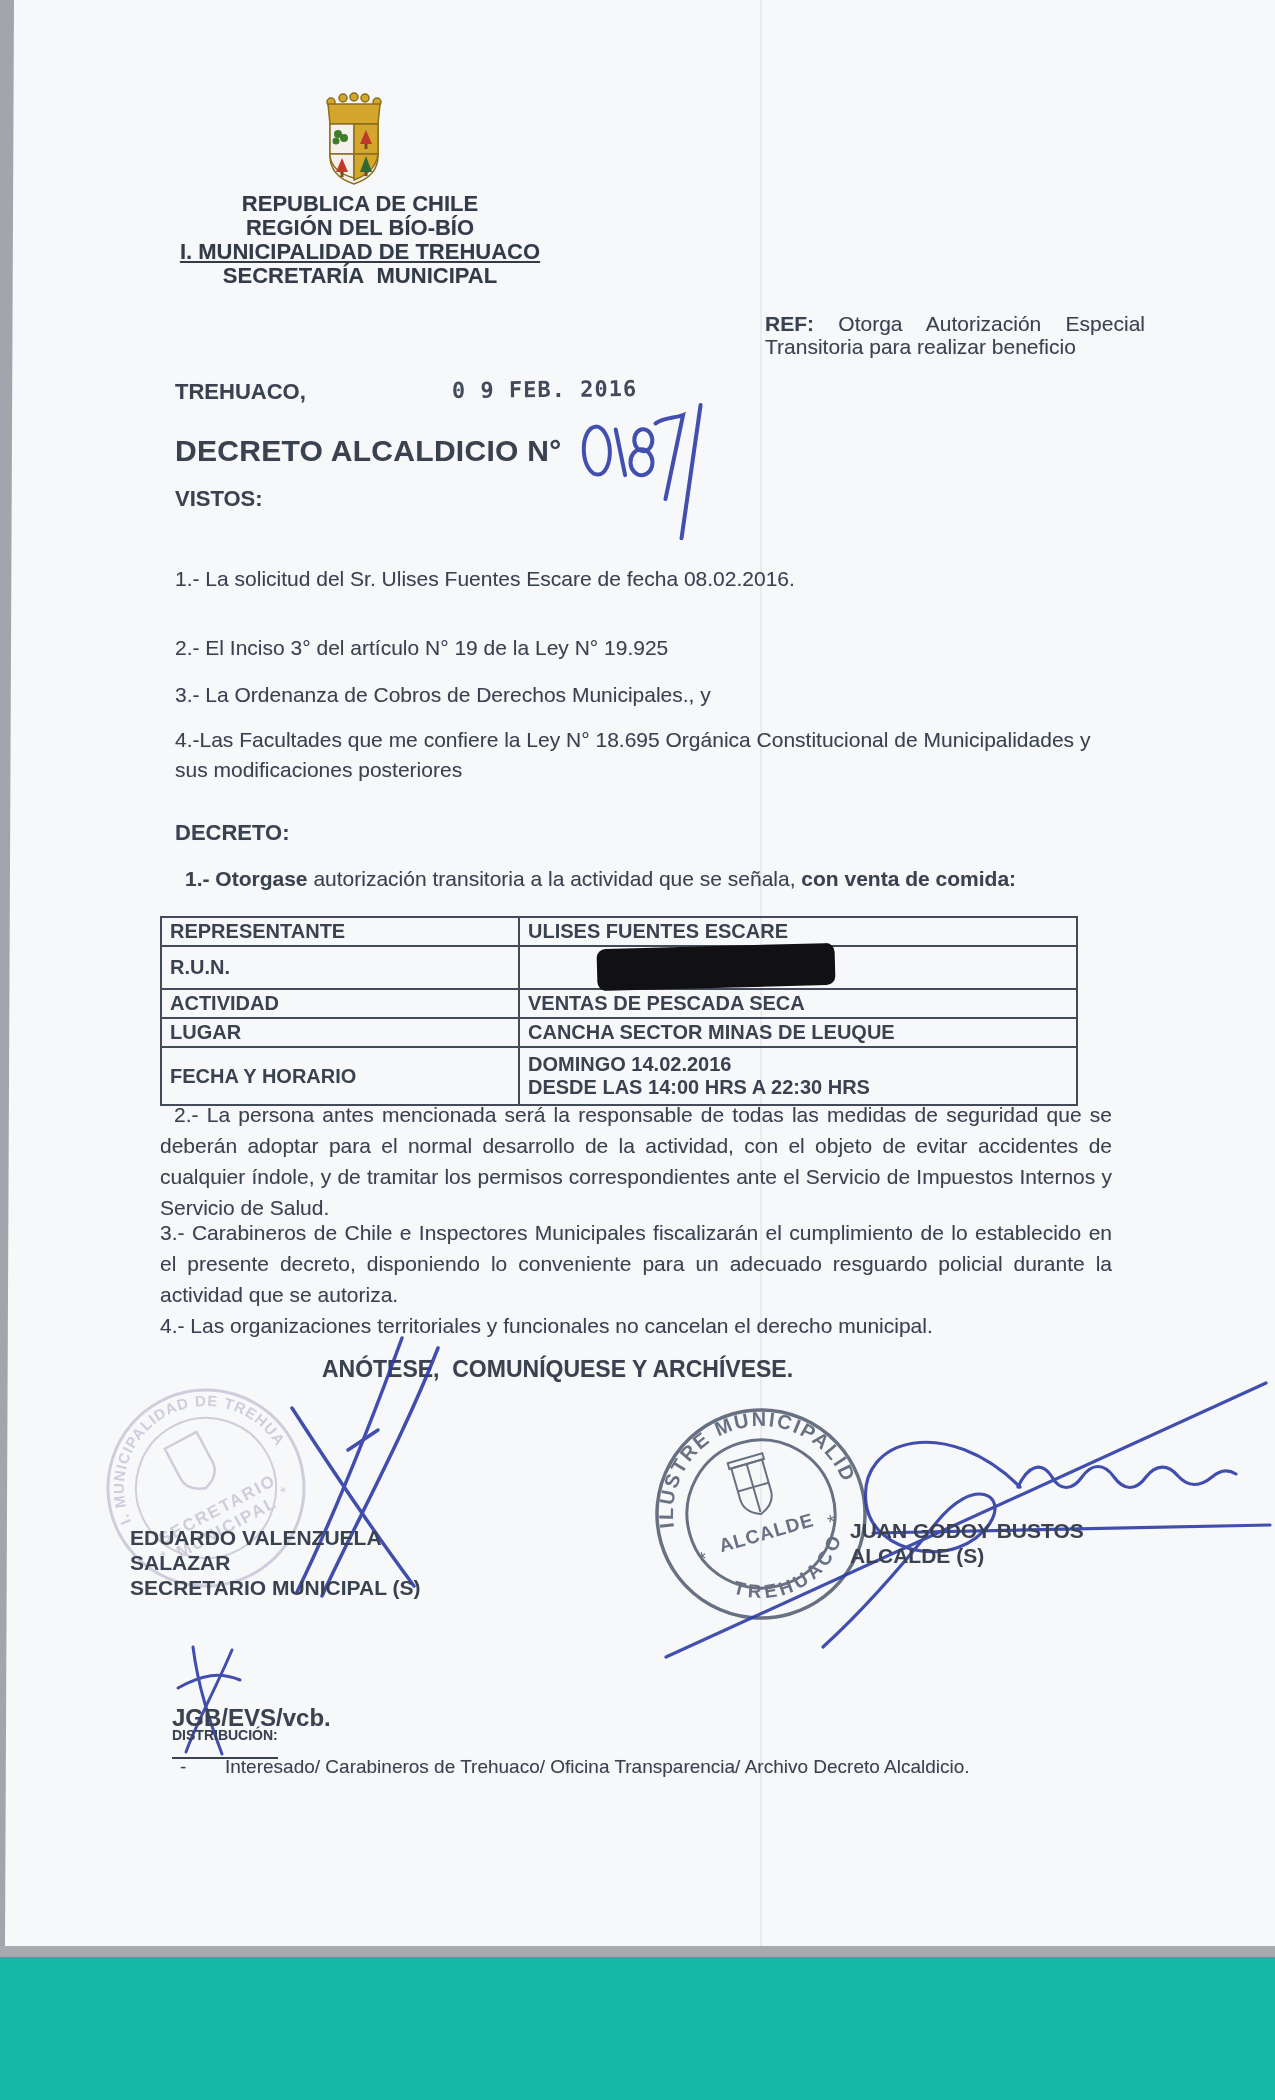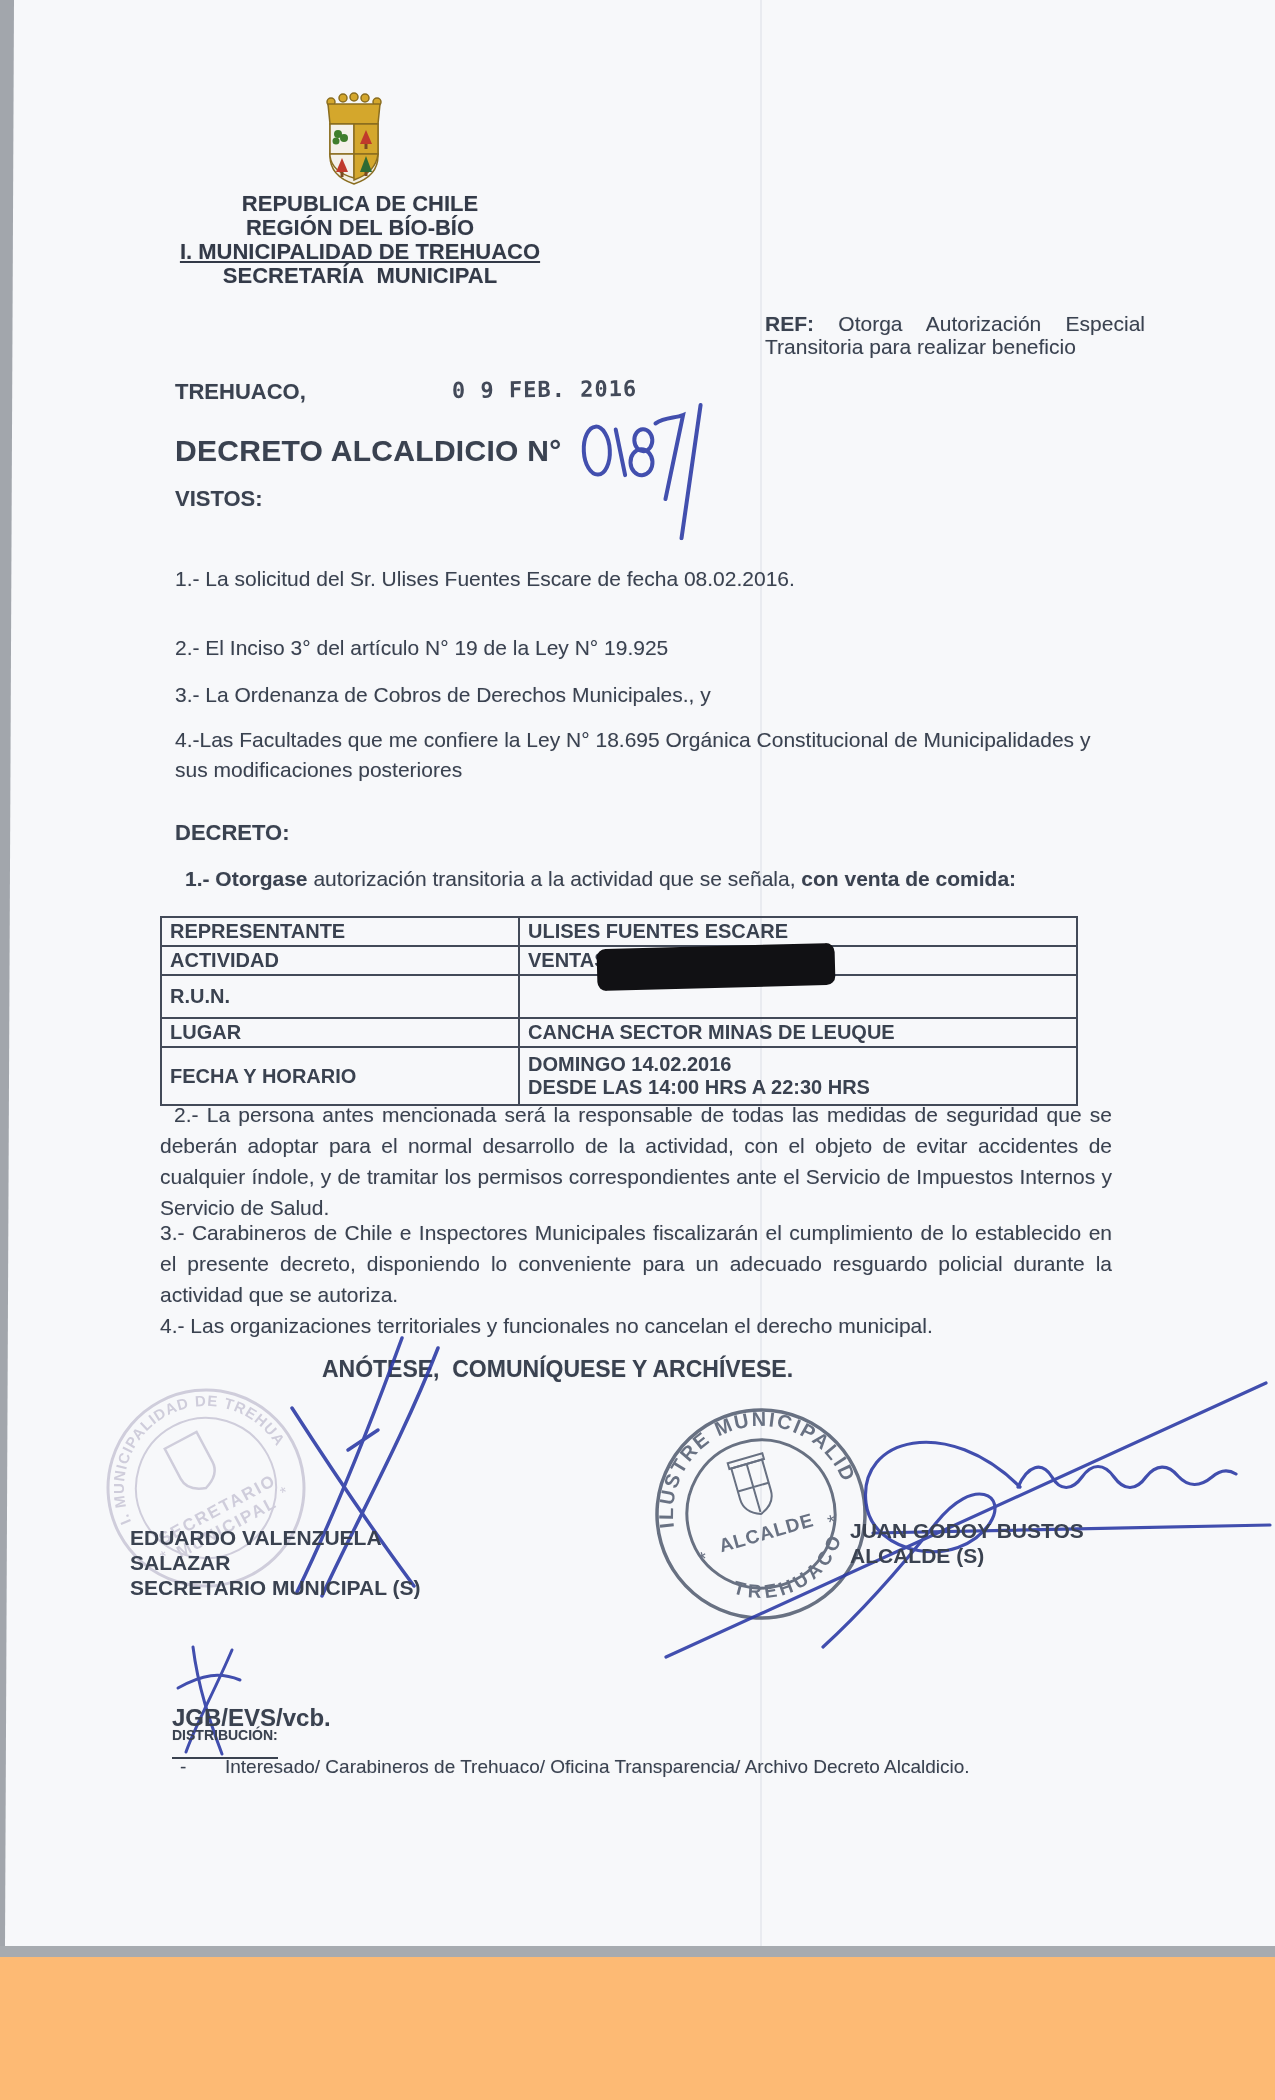--- a/index.html
+++ b/index.html
@@ -1,17 +1,17 @@
 <!DOCTYPE html>
 <html><head>
 <meta charset="utf-8">
 <style>
   html,body{margin:0;padding:0;background:#ffffff;}
   body{font-family:"Liberation Sans","DejaVu Sans",sans-serif;}
-  .page{position:relative;width:1275px;height:2100px;background:#fdba74;overflow:hidden;}
+  .page{position:relative;width:1275px;height:2100px;background:#14b8a6;overflow:hidden;}
   .paper{position:absolute;left:0;top:0;width:1275px;height:1948px;background:#f7f8fa;}
   .edge-left{position:absolute;left:0;top:0;width:14px;height:1948px;background:#a2a6ac;
              clip-path:polygon(0 0,14px 0,5px 100%,0 100%);}
   .edge-bottom{position:absolute;left:0;top:1946px;width:1275px;height:11px;background:#a7abb0;}
   .fold-line{position:absolute;left:760px;top:0;width:2px;height:1946px;background:rgba(160,168,190,0.16);}
   .abs{position:absolute;}
   .ink{color:#3a4250;text-shadow:0 0 1px rgba(58,66,80,0.22);}
   .b{font-weight:bold;}
   .header-block{left:145px;top:192px;width:430px;text-align:center;font-size:22px;line-height:24px;font-weight:bold;color:#333a48;}
   .header-block .u{text-decoration:underline;}
@@ -119,27 +119,27 @@
   <div class="abs d-item ink" style="top:864px;">
     <span class="b">1.- Otorgase</span><span> autorización transitoria a la actividad que se señala, </span><span class="b">con venta de comida:</span>
   </div>
 
   <table class="abs doc-table">
     <tbody>
       <tr style="height:29px;">
         <td class="lbl">REPRESENTANTE</td>
         <td class="val">ULISES FUENTES ESCARE</td>
       </tr>
+      <tr style="height:43px;">
+        <td class="lbl">R.U.N.</td>
+        <td class="val"></td>
+      </tr>
       <tr style="height:29px;">
         <td class="lbl">ACTIVIDAD</td>
         <td class="val">VENTAS DE PESCADA SECA</td>
-      </tr>
-      <tr style="height:43px;">
-        <td class="lbl">R.U.N.</td>
-        <td class="val"></td>
       </tr>
       <tr style="height:29px;">
         <td class="lbl">LUGAR</td>
         <td class="val">CANCHA SECTOR MINAS DE LEUQUE</td>
       </tr>
       <tr style="height:58px;">
         <td class="lbl">FECHA Y HORARIO</td>
         <td class="val">
           <div>DOMINGO 14.02.2016</div>
           <div>DESDE LAS 14:00 HRS A 22:30 HRS</div>

